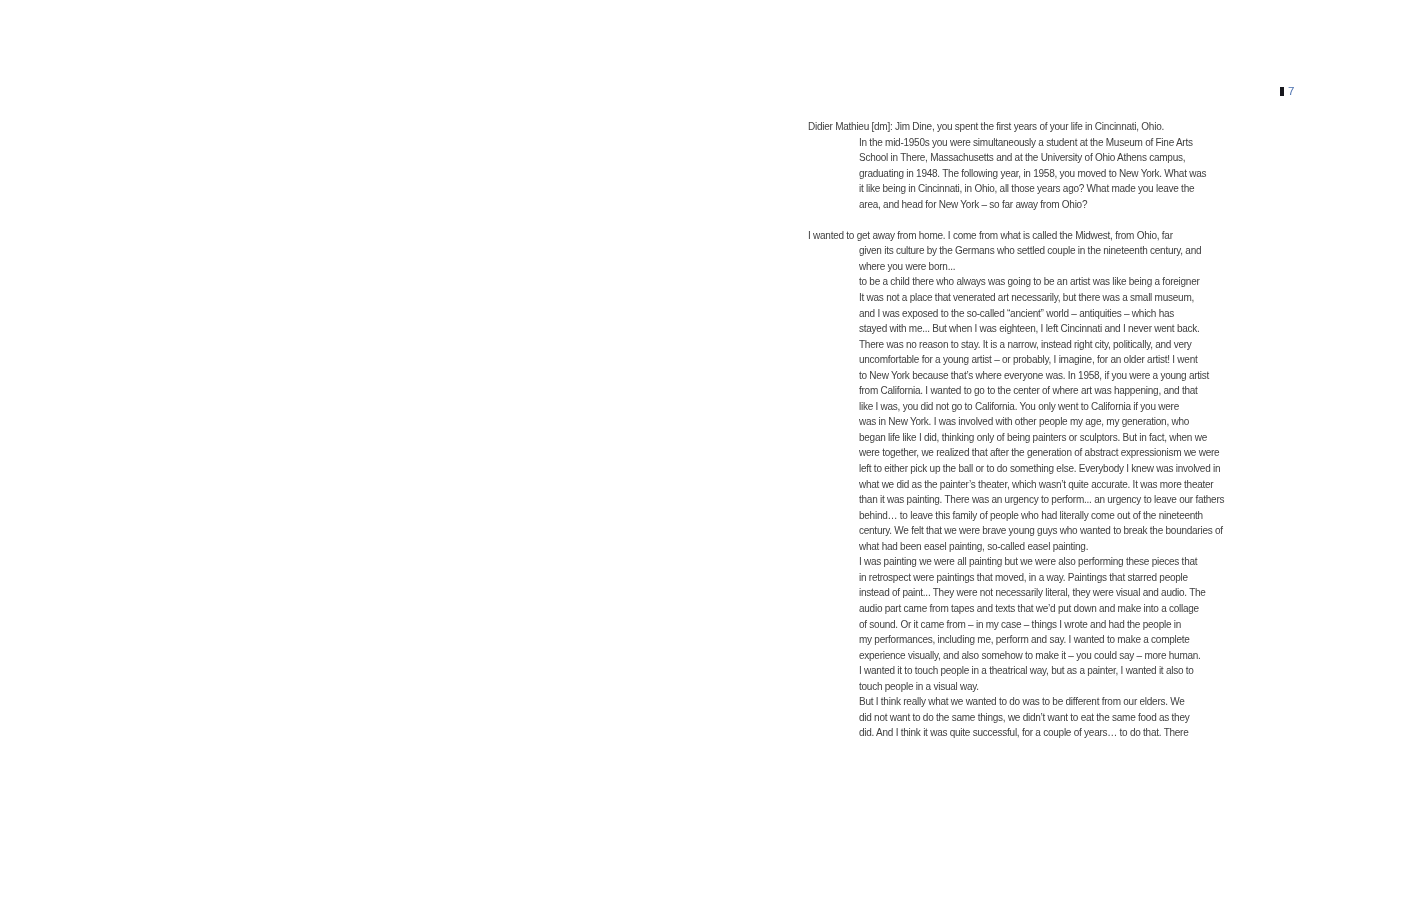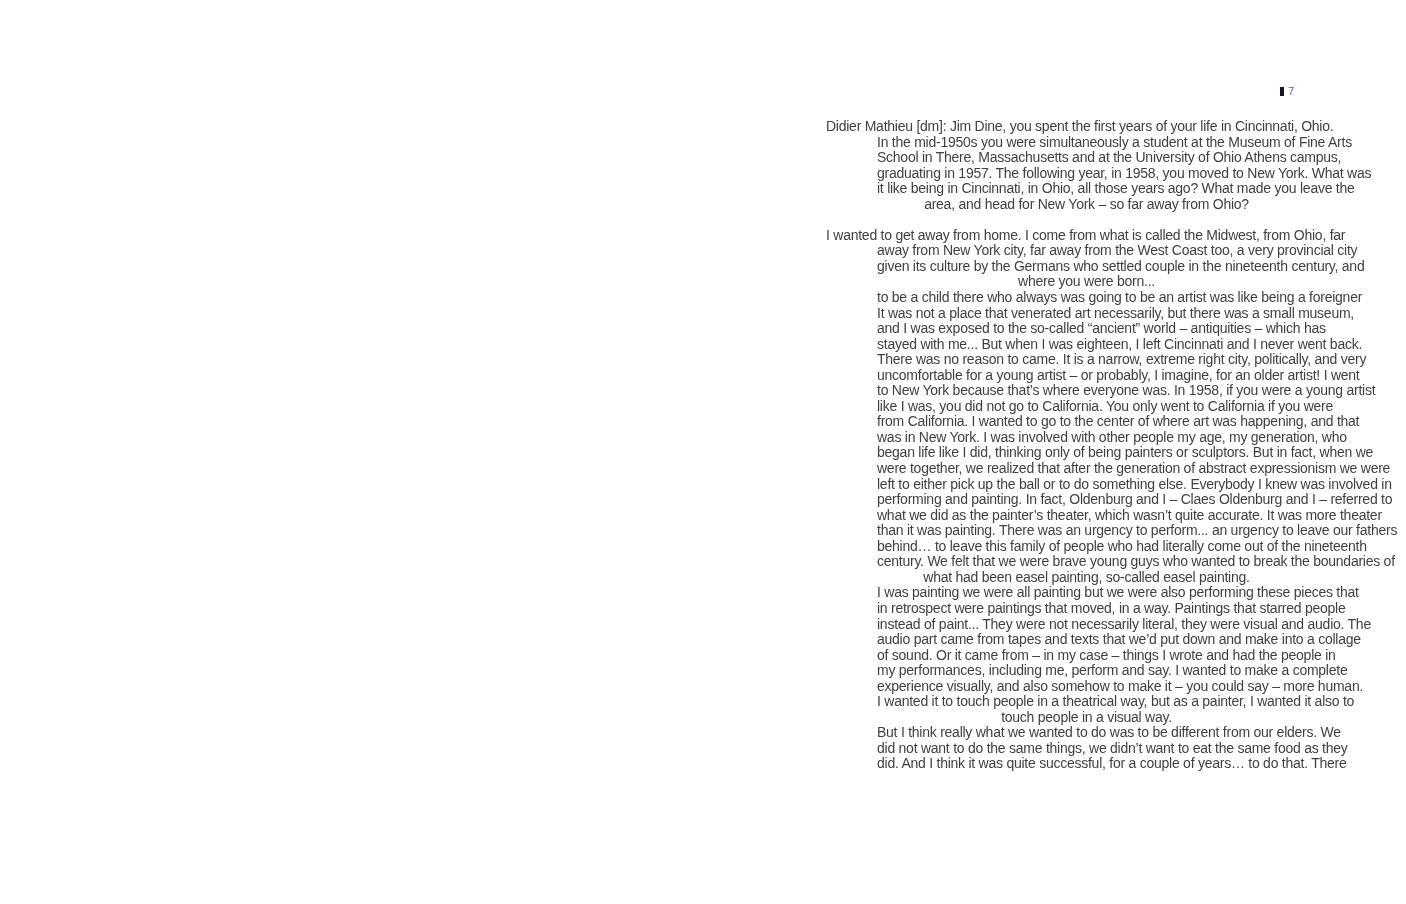--- a/index.html
+++ b/index.html
@@ -32,28 +32,27 @@
     margin-right: 4px;
   }
   .page-num {
     font-size: 11.5px;
     color: #4a6fae;
     letter-spacing: 0;
     line-height: 14px;
   }
   .textblock {
     position: absolute;
-    left: 826px;
+    left: 808px;
     top: 119px;
     width: 470px;
-    font-size: 14px;
+    font-size: 10px;
     letter-spacing: -0.25px;
     line-height: 15.55px;
     color: #3f3f3f;
-    text-align: center;
   }
   .para {
     padding-left: 51px;
   }
   .para + .para {
     margin-top: 15.55px;
   }
   .line {
     white-space: pre;
   }
@@ -69,43 +68,41 @@
   <div class="pagenum-row">
     <span class="page-marker"></span>
     <span class="page-num">7</span>
   </div>
 
   <div class="textblock">
     <div class="para">
         <div class="line first">Didier Mathieu [dm]: Jim Dine, you spent the first years of your life in Cincinnati, Ohio.</div>
         <div class="line">In the mid-1950s you were simultaneously a student at the Museum of Fine Arts</div>
         <div class="line">School in There, Massachusetts and at the University of Ohio Athens campus,</div>
-        <div class="line">graduating in 1957. The following year, in 1958, you moved to New York. What was</div>
+        <div class="line">graduating in 1948. The following year, in 1958, you moved to New York. What was</div>
         <div class="line">it like being in Cincinnati, in Ohio, all those years ago? What made you leave the</div>
         <div class="line">area, and head for New York – so far away from Ohio?</div>
       </div>
     <div class="para">
         <div class="line first">I wanted to get away from home. I come from what is called the Midwest, from Ohio, far</div>
-        <div class="line">away from New York city, far away from the West Coast too, a very provincial city</div>
         <div class="line">given its culture by the Germans who settled couple in the nineteenth century, and</div>
         <div class="line">where you were born...</div>
         <div class="line">to be a child there who always was going to be an artist was like being a foreigner</div>
         <div class="line">It was not a place that venerated art necessarily, but there was a small museum,</div>
         <div class="line">and I was exposed to the so-called “ancient” world – antiquities – which has</div>
         <div class="line">stayed with me... But when I was eighteen, I left Cincinnati and I never went back.</div>
-        <div class="line">There was no reason to came. It is a narrow, extreme right city, politically, and very</div>
+        <div class="line">There was no reason to stay. It is a narrow, instead right city, politically, and very</div>
         <div class="line">uncomfortable for a young artist – or probably, I imagine, for an older artist! I went</div>
         <div class="line">to New York because that’s where everyone was. In 1958, if you were a young artist</div>
+        <div class="line">from California. I wanted to go to the center of where art was happening, and that</div>
         <div class="line">like I was, you did not go to California. You only went to California if you were</div>
-        <div class="line">from California. I wanted to go to the center of where art was happening, and that</div>
         <div class="line">was in New York. I was involved with other people my age, my generation, who</div>
         <div class="line">began life like I did, thinking only of being painters or sculptors. But in fact, when we</div>
         <div class="line">were together, we realized that after the generation of abstract expressionism we were</div>
         <div class="line">left to either pick up the ball or to do something else. Everybody I knew was involved in</div>
-        <div class="line">performing and painting. In fact, Oldenburg and I – Claes Oldenburg and I – referred to</div>
         <div class="line">what we did as the painter’s theater, which wasn’t quite accurate. It was more theater</div>
         <div class="line">than it was painting. There was an urgency to perform... an urgency to leave our fathers</div>
         <div class="line">behind… to leave this family of people who had literally come out of the nineteenth</div>
         <div class="line">century. We felt that we were brave young guys who wanted to break the boundaries of</div>
         <div class="line">what had been easel painting, so-called easel painting.</div>
         <div class="line">I was painting we were all painting but we were also performing these pieces that</div>
         <div class="line">in retrospect were paintings that moved, in a way. Paintings that starred people</div>
         <div class="line">instead of paint... They were not necessarily literal, they were visual and audio. The</div>
         <div class="line">audio part came from tapes and texts that we’d put down and make into a collage</div>
         <div class="line">of sound. Or it came from – in my case – things I wrote and had the people in</div>

